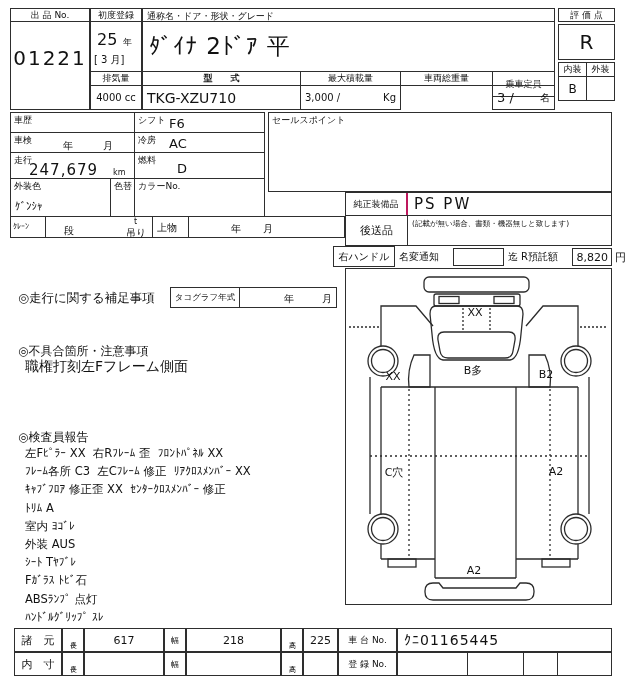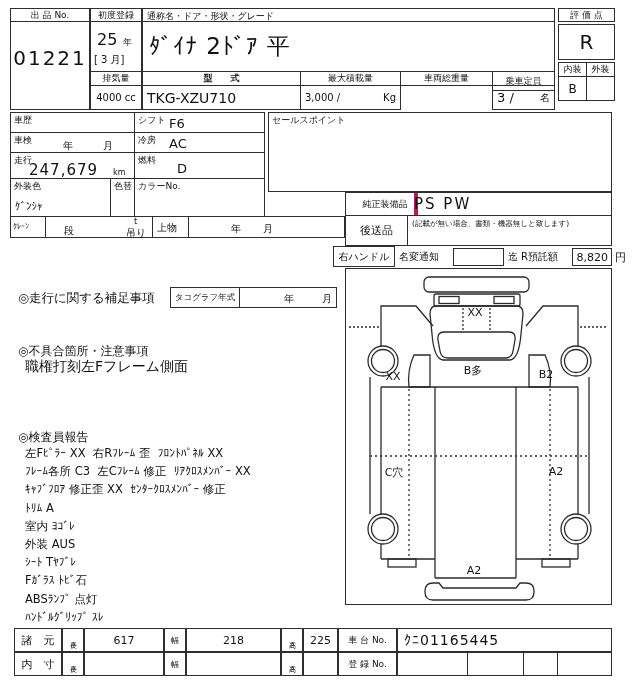--- a/index.html
+++ b/index.html
@@ -64,21 +64,21 @@
     </div>
   <div class="a b" style="left:300px;top:85px;width:101px;height:25px;display:flex;align-items:center;justify-content:space-between;padding:0 4px;">
     <span class="fs10">3,000 /</span>
     <span class="fs10">Kg</span>
   </div>
 
   <div class="a b hc" style="left:400px;top:71px;width:93px;height:15px;">
       <span class="fs9">車両総重量</span>
     </div>
 
-  <div class="a b hc" style="left:492px;top:71px;width:63px;height:20px;">
+  <div class="a b hc" style="left:492px;top:71px;width:63px;height:26px;">
       <span class="fs9">乗車定員</span>
     </div>
   <div class="a b" style="left:492px;top:85px;width:63px;height:25px;display:flex;align-items:center;justify-content:space-between;padding:0 4px;">
     <span class="fs13">3 /</span>
     <span class="fs10">名</span>
   </div>
 
   <div class="a b hc" style="left:558px;top:8px;width:57px;height:14px;">
       <span class="fs9">評 価 点</span>
     </div>
@@ -148,21 +148,21 @@
   <div class="a b" style="left:188px;top:216px;width:157px;height:22px;">
     <span class="a fs10" style="left:42px;top:5px;">年</span>
     <span class="a fs10" style="left:74px;top:5px;">月</span>
   </div>
 
   <div class="a b" style="left:268px;top:112px;width:344px;height:80px;">
       <span class="corner fs9">セールスポイント</span>
     </div>
 
   <div class="a b" style="left:345px;top:192px;width:267px;height:24px;">
-    <div class="hc" style="position:absolute;left:10px;top:0;width:62px;height:100%;border-right:4px solid #be185d;box-sizing:border-box;font-family:Liberation Mono, monospace;">
+    <div class="hc" style="position:absolute;left:0;top:0;width:62px;height:100%;border-right:2px solid #be185d;box-sizing:border-box;font-family:Liberation Mono, monospace;">
         <span class="fs9">純正装備品</span>
       </div>
     <span class="a fs15" style="left:68px;top:2px;letter-spacing:2px;">PS PW</span>
   </div>
   <div class="a b" style="left:345px;top:215px;width:267px;height:31px;">
     <div class="hc" style="position:absolute;left:0;top:0;width:62px;height:100%;border-right:1px solid #2e2e2e;box-sizing:border-box;">
         <span class="fs11">後送品</span>
       </div>
     <span class="a" style="left:66px;top:3px;font-size:7.5px;">(記載が無い場合、書類・機器無しと致します)</span>
   </div>

